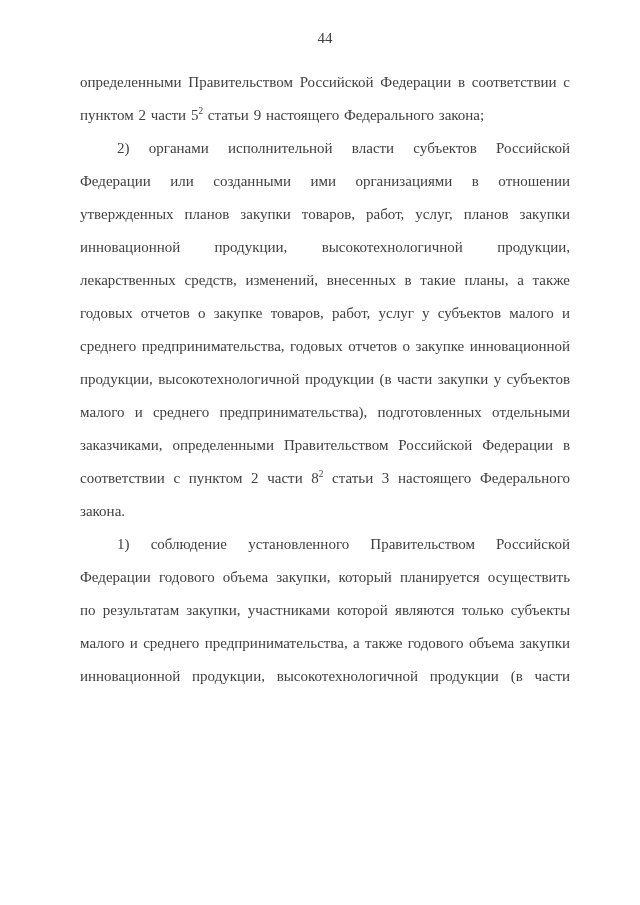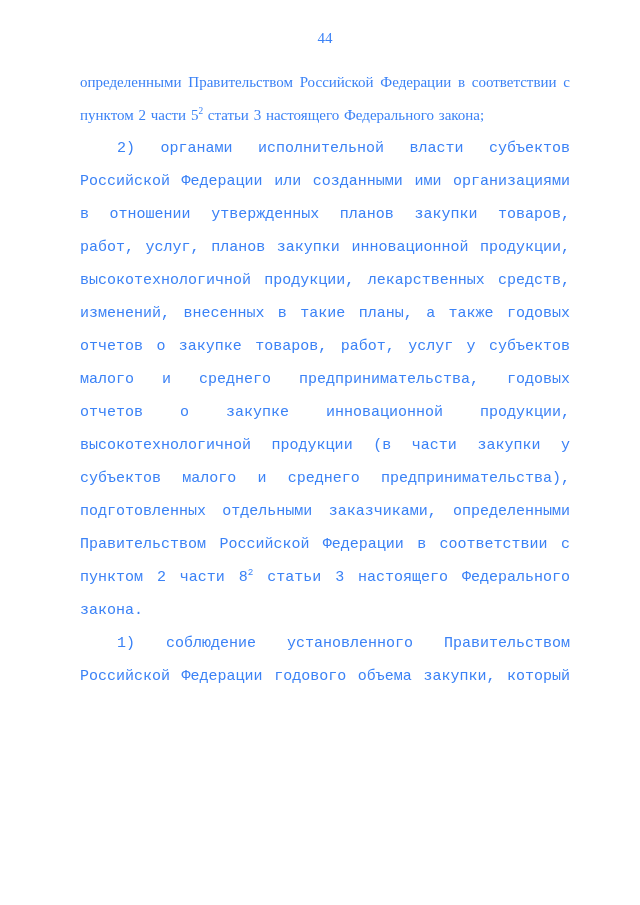--- a/index.html
+++ b/index.html
@@ -6,51 +6,50 @@
     margin: 0;
     padding: 0;
     background: #ffffff;
   }
   .page {
     position: relative;
     width: 640px;
     height: 690px;
     box-sizing: border-box;
     background: #ffffff;
-    color: #3b82f6;
+    color: #404040;
     font-family: "Liberation Serif", serif;
     font-size: 15px;
     padding: 30px 70px 16px 80px;
     overflow: hidden;
   }
   .page-number {
     text-align: center;
     font-size: 15px;
     line-height: 16px;
     margin-bottom: 20px;
   }
   .content p.para {
     margin: 0;
     text-align: justify;
     line-height: 33px;
     word-spacing: 1px;
   }
   .content p.para.indent {
     text-indent: 37px;
-    font-family: Liberation Mono, monospace;
   }
   .content sup {
     font-size: 0.62em;
     line-height: 0;
     vertical-align: super;
   }
 </style>
 </head>
 <body>
 
 <div class="page">
   <div class="page-number">44</div>
   <div class="content" id="paragraphs">
-      <p class="para"><span>определенными Правительством Российской Федерации в соответствии с пунктом 2 части 5</span><sup>2</sup><span> статьи 3 настоящего Федерального закона;</span></p>
+      <p class="para"><span>определенными Правительством Российской Федерации в соответствии с пунктом 2 части 5</span><sup>2</sup><span> статьи 9 настоящего Федерального закона;</span></p>
       <p class="para indent"><span>2) органами исполнительной власти субъектов Российской Федерации или созданными ими организациями в отношении утвержденных планов закупки товаров, работ, услуг, планов закупки инновационной продукции, высокотехнологичной продукции, лекарственных средств, изменений, внесенных в такие планы, а также годовых отчетов о закупке товаров, работ, услуг у субъектов малого и среднего предпринимательства, годовых отчетов о закупке инновационной продукции, высокотехнологичной продукции (в части закупки у субъектов малого и среднего предпринимательства), подготовленных отдельными заказчиками, определенными Правительством Российской Федерации в соответствии с пунктом 2 части 8</span><sup>2</sup><span> статьи 3 настоящего Федерального закона.</span></p>
       <p class="para indent"><span>1) соблюдение установленного Правительством Российской Федерации годового объема закупки, который планируется осуществить по результатам закупки, участниками которой являются только субъекты малого и среднего предпринимательства, а также годового объема закупки инновационной продукции, высокотехнологичной продукции (в части закупки у субъектов малого и среднего предпринимательства);</span></p>
     </div>
 </div>
 
 </body></html>

